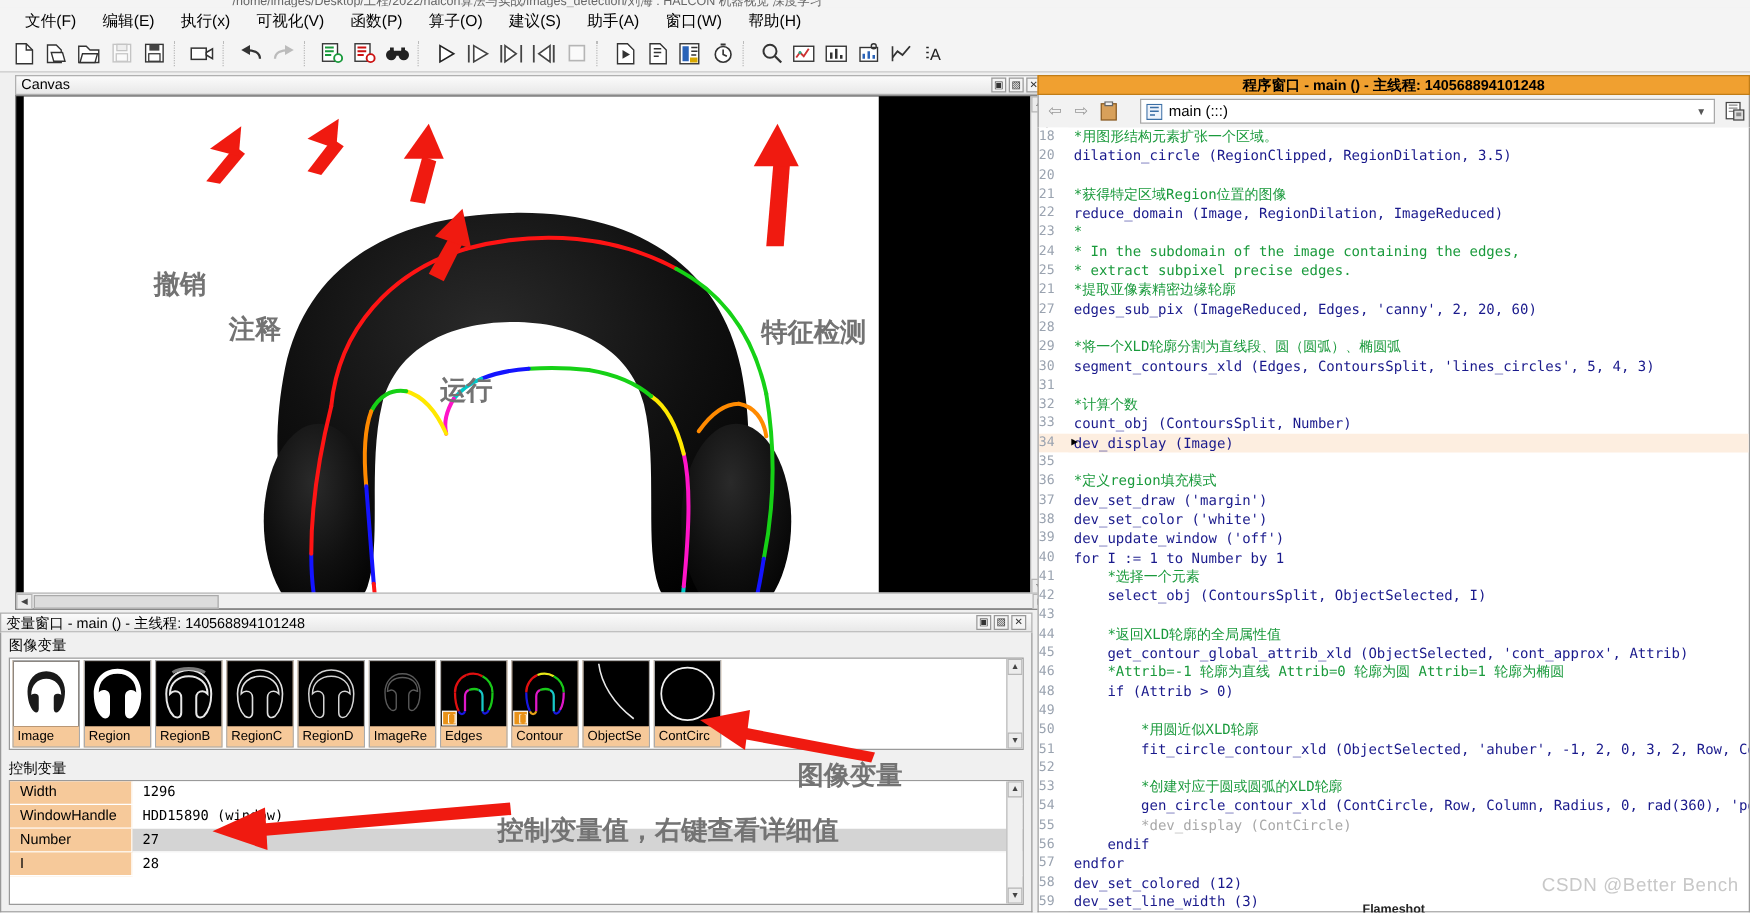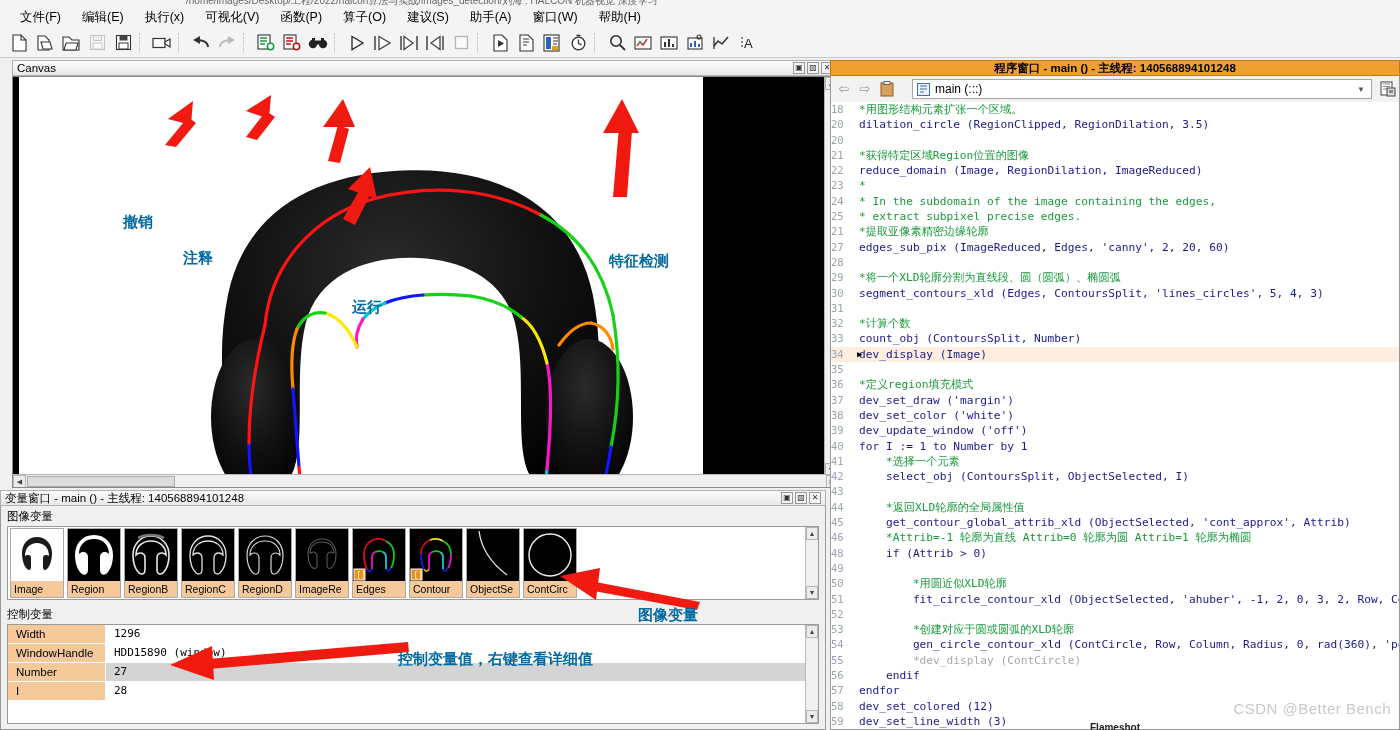--- a/index.html
+++ b/index.html
@@ -84,21 +84,21 @@
   #canvas-vscroll {
     position: absolute; right: 0; top: 0; width: 13px; height: 399px;
     background: #f0f0f0; border-left: 1px solid #b5b5b5;
   }
   #canvas-vscroll .arrow {
     width: 12px; height: 13px; background: #ececec; border: 1px solid #b5b5b5;
     font-size: 7px; text-align: center; line-height: 11px; color: #444;
   }
 
   .annot-text {
-    position: absolute; color: #0369a1; font-size: 15px; font-weight: bold;
+    position: absolute; color: #737373; font-size: 21px; font-weight: bold;
     font-family: Liberation Sans, sans-serif; white-space: nowrap;
   }
 
   
   #var-panel { position: absolute; left: 0; top: 490px; width: 826px; height: 288px; }
   #var-title { width: 826px; }
   #var-body {
     position: absolute; left: 0; top: 16px; width: 826px; height: 224px;
     background: #f0f0f0; border: 1px solid #999; border-top: none;
   }

